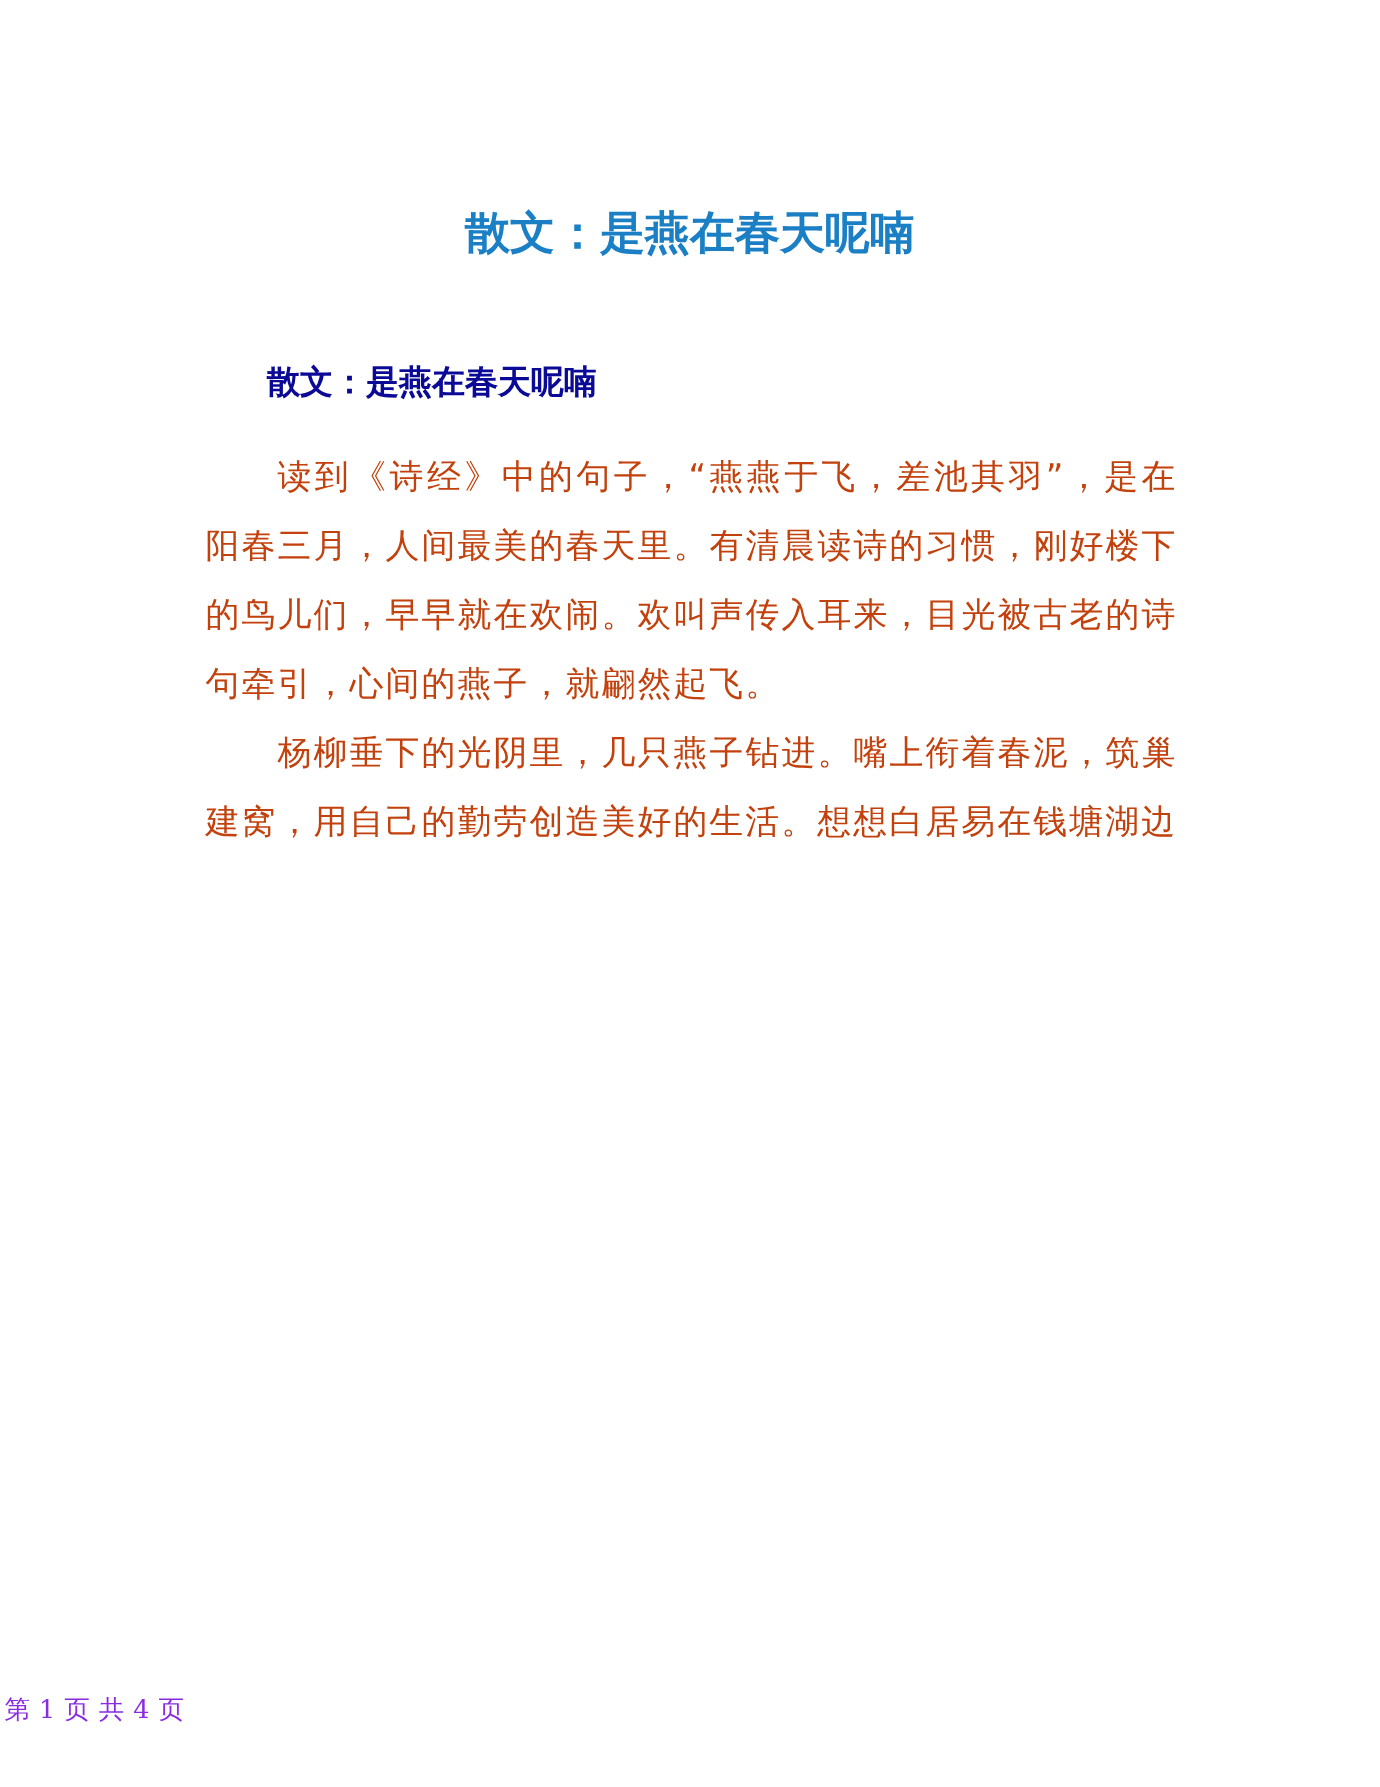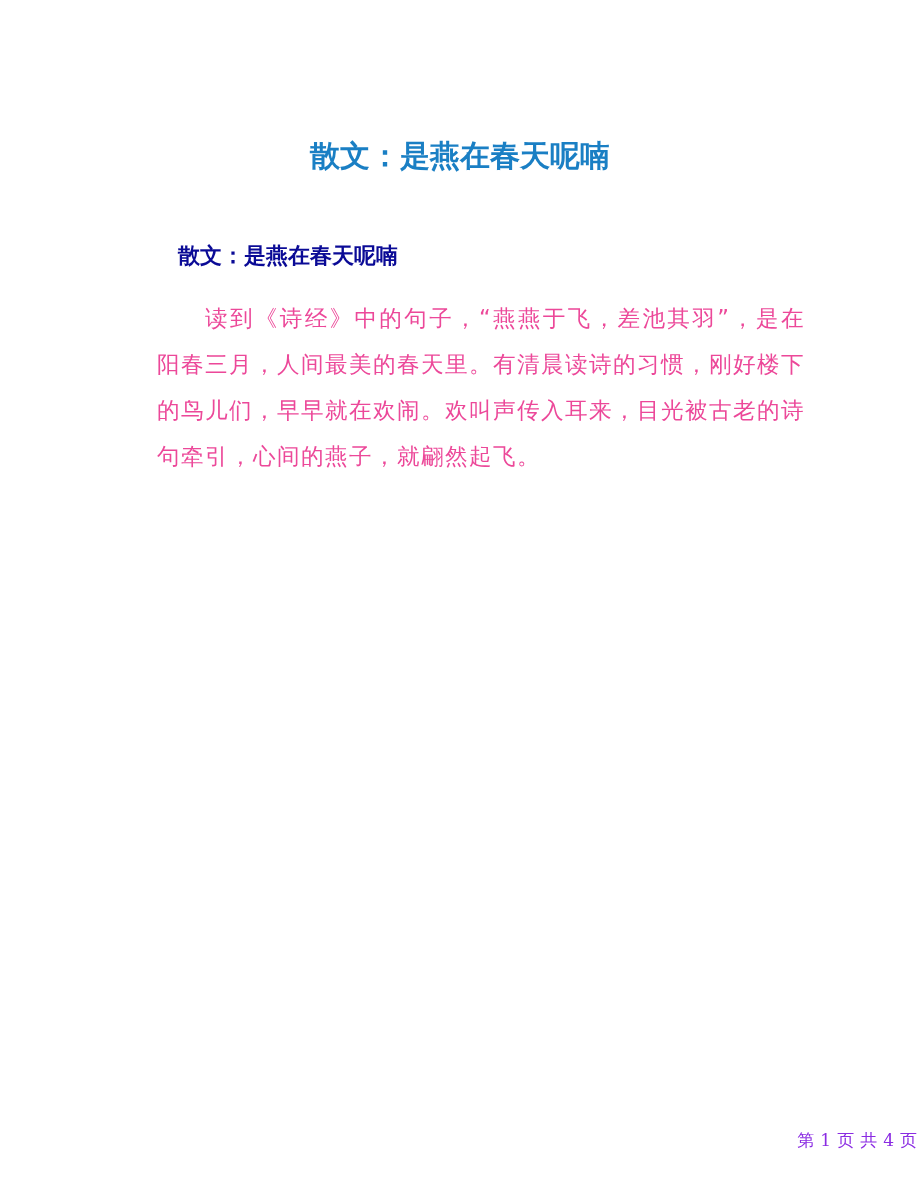--- a/index.html
+++ b/index.html
@@ -46,54 +46,54 @@
       color: #0a0a96;
     }
     .body-text {
       position: absolute;
       top: 279px;
       left: 137px;
       width: 648px;
       font-family: "DejaVu Sans", "Liberation Sans", sans-serif;
       font-size: 22.6px;
       line-height: 46px;
-      color: #ec4899;
+      color: #c2410c;
       text-align: justify;
       text-justify: inter-character;
       letter-spacing: 1.4px;
-      margin-left: 20px;
     }
     .para {
       margin: 0;
       text-indent: 48px;
     }
     .footer {
       position: absolute;
       top: 1112px;
       left: 0;
       width: 920px;
-      text-align: right;
+      text-align: left;
       font-family: "DejaVu Serif", "Liberation Serif", serif;
       font-size: 17px;
       line-height: 24px;
       color: #8a2be2;
       word-spacing: 6px;
     }
     .footer span { margin: 0 3px; }
   </style>
 </head>
 <body>
 
 <div class="page">
 
   <div class="doc-title">散文：是燕在春天呢喃</div>
 
   <div class="doc-subtitle">散文：是燕在春天呢喃</div>
 
   <div class="body-text">
     <p class="para">读到《诗经》中的句子，“燕燕于飞，差池其羽”，是在阳春三月，人间最美的春天里。有清晨读诗的习惯，刚好楼下的鸟儿们，早早就在欢闹。欢叫声传入耳来，目光被古老的诗句牵引，心间的燕子，就翩然起飞。</p>
+    <p class="para">杨柳垂下的光阴里，几只燕子钻进。嘴上衔着春泥，筑巢建窝，用自己的勤劳创造美好的生活。想想白居易在钱塘湖边</p>
   </div>
 
   <div class="footer">
     <span>第</span><span>1</span><span>页</span><span>共</span><span>4</span><span>页</span>
   </div>
 
 </div>
 
 </body></html>

